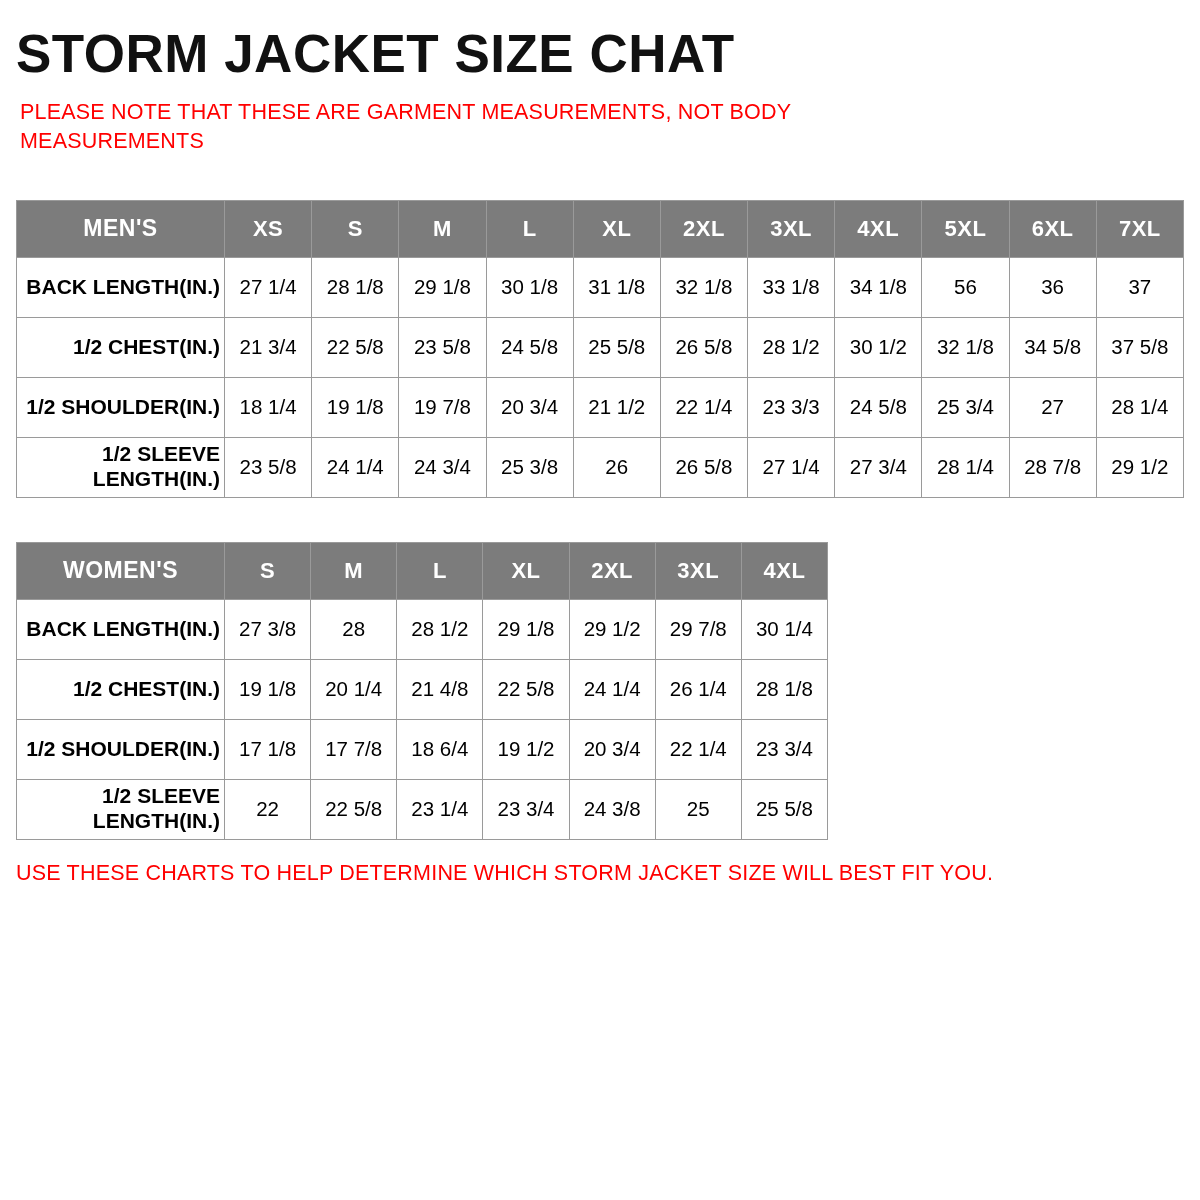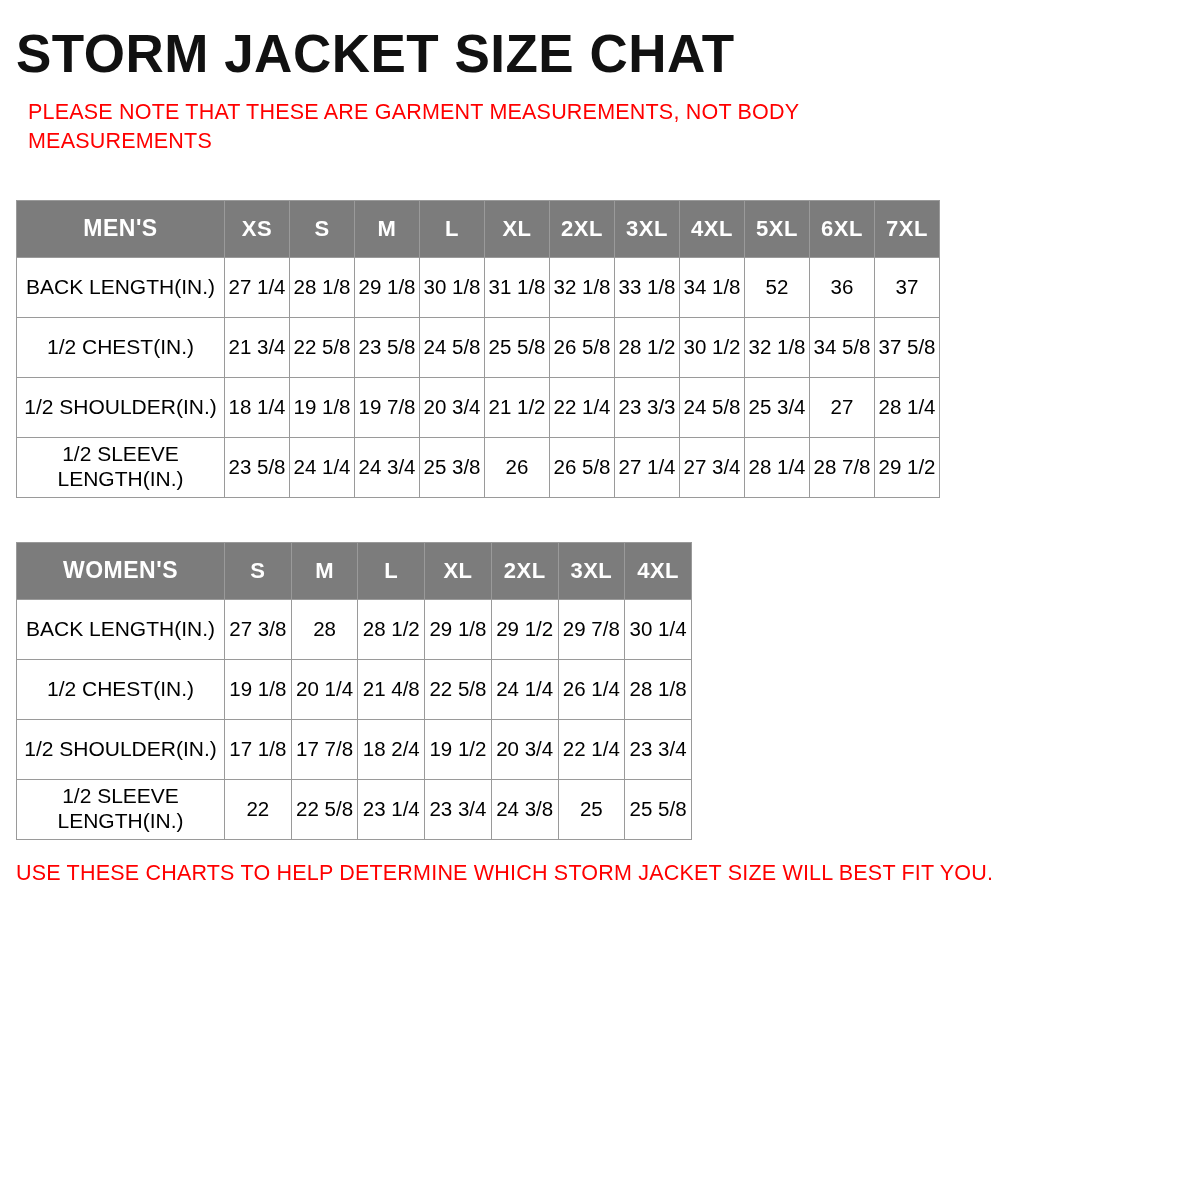--- a/index.html
+++ b/index.html
@@ -27,32 +27,32 @@
     letter-spacing: 0.5px;
     line-height: 1.05;
     margin: 0 0 16px 0;
     color: #111111;
   }
   .note {
     color: #ff0000;
     font-size: 21.5px;
     line-height: 1.35;
     max-width: 960px;
-    margin: 0 0 6px 12px;
+    margin: 0 0 6px 4px;
     letter-spacing: 0.2px;
   }
   .table-wrap {
     margin-top: 44px;
   }
   table {
     border-collapse: collapse;
     table-layout: fixed;
   }
-  table.mens { width: 924px; }
-  table.womens { width: 676px; }
+  table.mens { width: 1168px; }
+  table.womens { width: 812px; }
   td, th {
     border: 1px solid #9a9a9a;
     text-align: center;
     vertical-align: middle;
     padding: 0;
     font-weight: normal;
   }
   thead td {
     background: #7c7c7c;
     color: #ffffff;
@@ -63,24 +63,25 @@
   }
   thead td.cat {
     font-size: 23px;
   }
   tbody td {
     background: #ffffff;
     height: 55px;
     font-size: 20.5px;
   }
   tbody td.rowlabel {
-    font-weight: normal;
+    font-weight: bold;
     font-size: 21px;
     line-height: 1.18;
     padding: 2px 4px;
+    text-align: right;
   }
   .mens col.first { width: 208px; }
   .womens col.first { width: 208px; }
   .footer {
     color: #ff0000;
     font-size: 21.5px;
     letter-spacing: 0.2px;
   }
 </style>
 </head>
@@ -117,21 +118,21 @@
         <tr>
           <td class="rowlabel">BACK LENGTH(IN.)</td>
           <td>27 1/4</td>
           <td>28 1/8</td>
           <td>29 1/8</td>
           <td>30 1/8</td>
           <td>31 1/8</td>
           <td>32 1/8</td>
           <td>33 1/8</td>
           <td>34 1/8</td>
-          <td>52</td>
+          <td>56</td>
           <td>36</td>
           <td>37</td>
         </tr>
         <tr>
           <td class="rowlabel">1/2 CHEST(IN.)</td>
           <td>21 3/4</td>
           <td>22 5/8</td>
           <td>23 5/8</td>
           <td>24 5/8</td>
           <td>25 5/8</td>
@@ -209,21 +210,21 @@
           <td>21 4/8</td>
           <td>22 5/8</td>
           <td>24 1/4</td>
           <td>26 1/4</td>
           <td>28 1/8</td>
         </tr>
         <tr>
           <td class="rowlabel">1/2 SHOULDER(IN.)</td>
           <td>17 1/8</td>
           <td>17 7/8</td>
-          <td>18 2/4</td>
+          <td>18 6/4</td>
           <td>19 1/2</td>
           <td>20 3/4</td>
           <td>22 1/4</td>
           <td>23 3/4</td>
         </tr>
         <tr>
           <td class="rowlabel">1/2 SLEEVE LENGTH(IN.)</td>
           <td>22</td>
           <td>22 5/8</td>
           <td>23 1/4</td>

